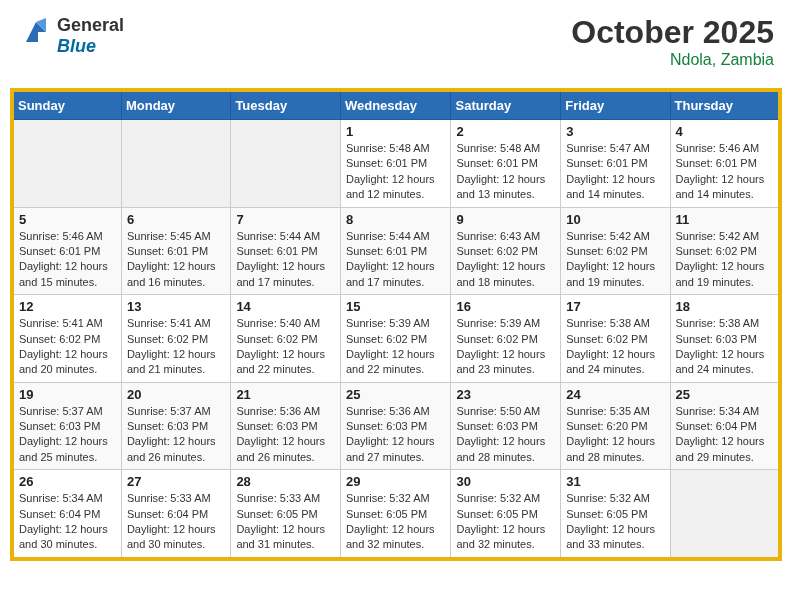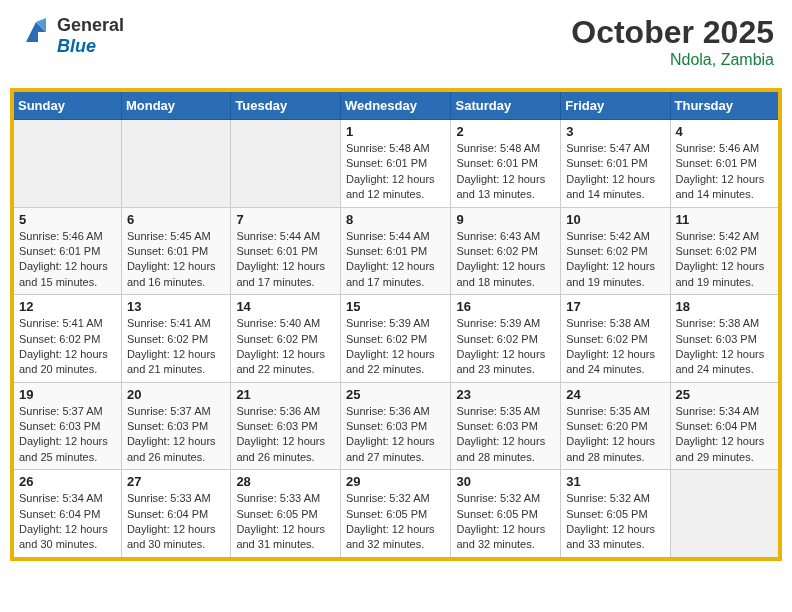--- a/index.html
+++ b/index.html
@@ -280,21 +280,21 @@
         </td>
         <td>
           <div class="day-num">25</div>
           <div class="day-info">Sunrise: 5:36 AM
 Sunset: 6:03 PM
 Daylight: 12 hours
 and 27 minutes.</div>
         </td>
         <td>
           <div class="day-num">23</div>
-          <div class="day-info">Sunrise: 5:35 AM
+          <div class="day-info">Sunrise: 5:50 AM
 Sunset: 6:03 PM
 Daylight: 12 hours
 and 28 minutes.</div>
         </td>
         <td>
           <div class="day-num">24</div>
           <div class="day-info">Sunrise: 5:35 AM
 Sunset: 6:20 PM
 Daylight: 12 hours
 and 28 minutes.</div>

